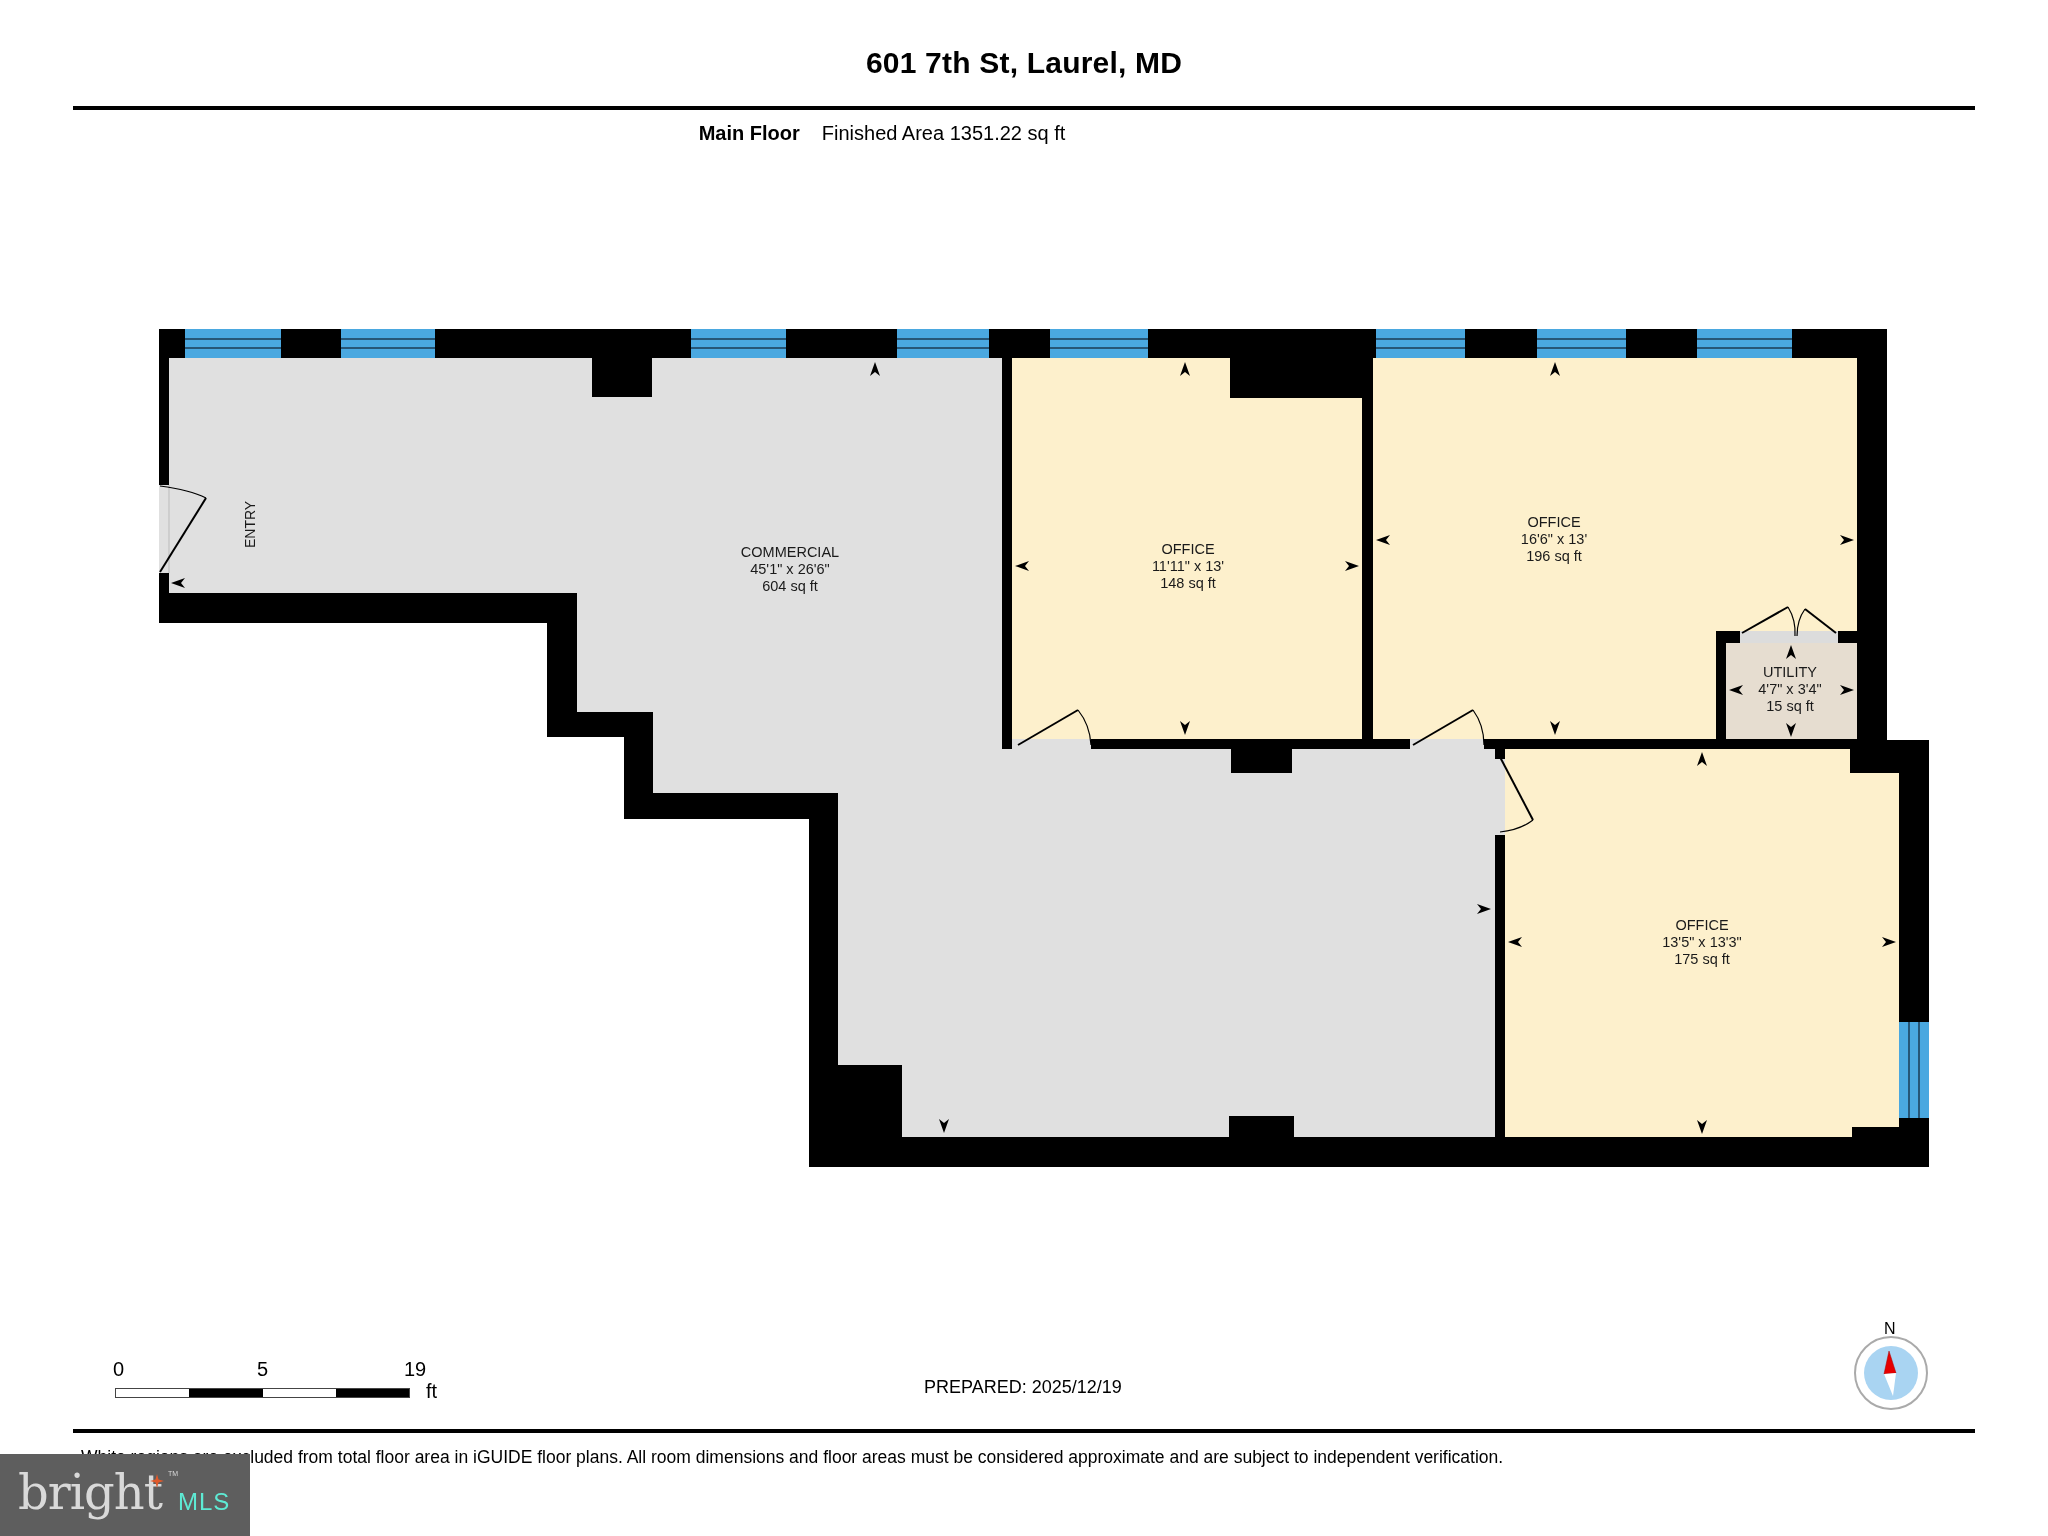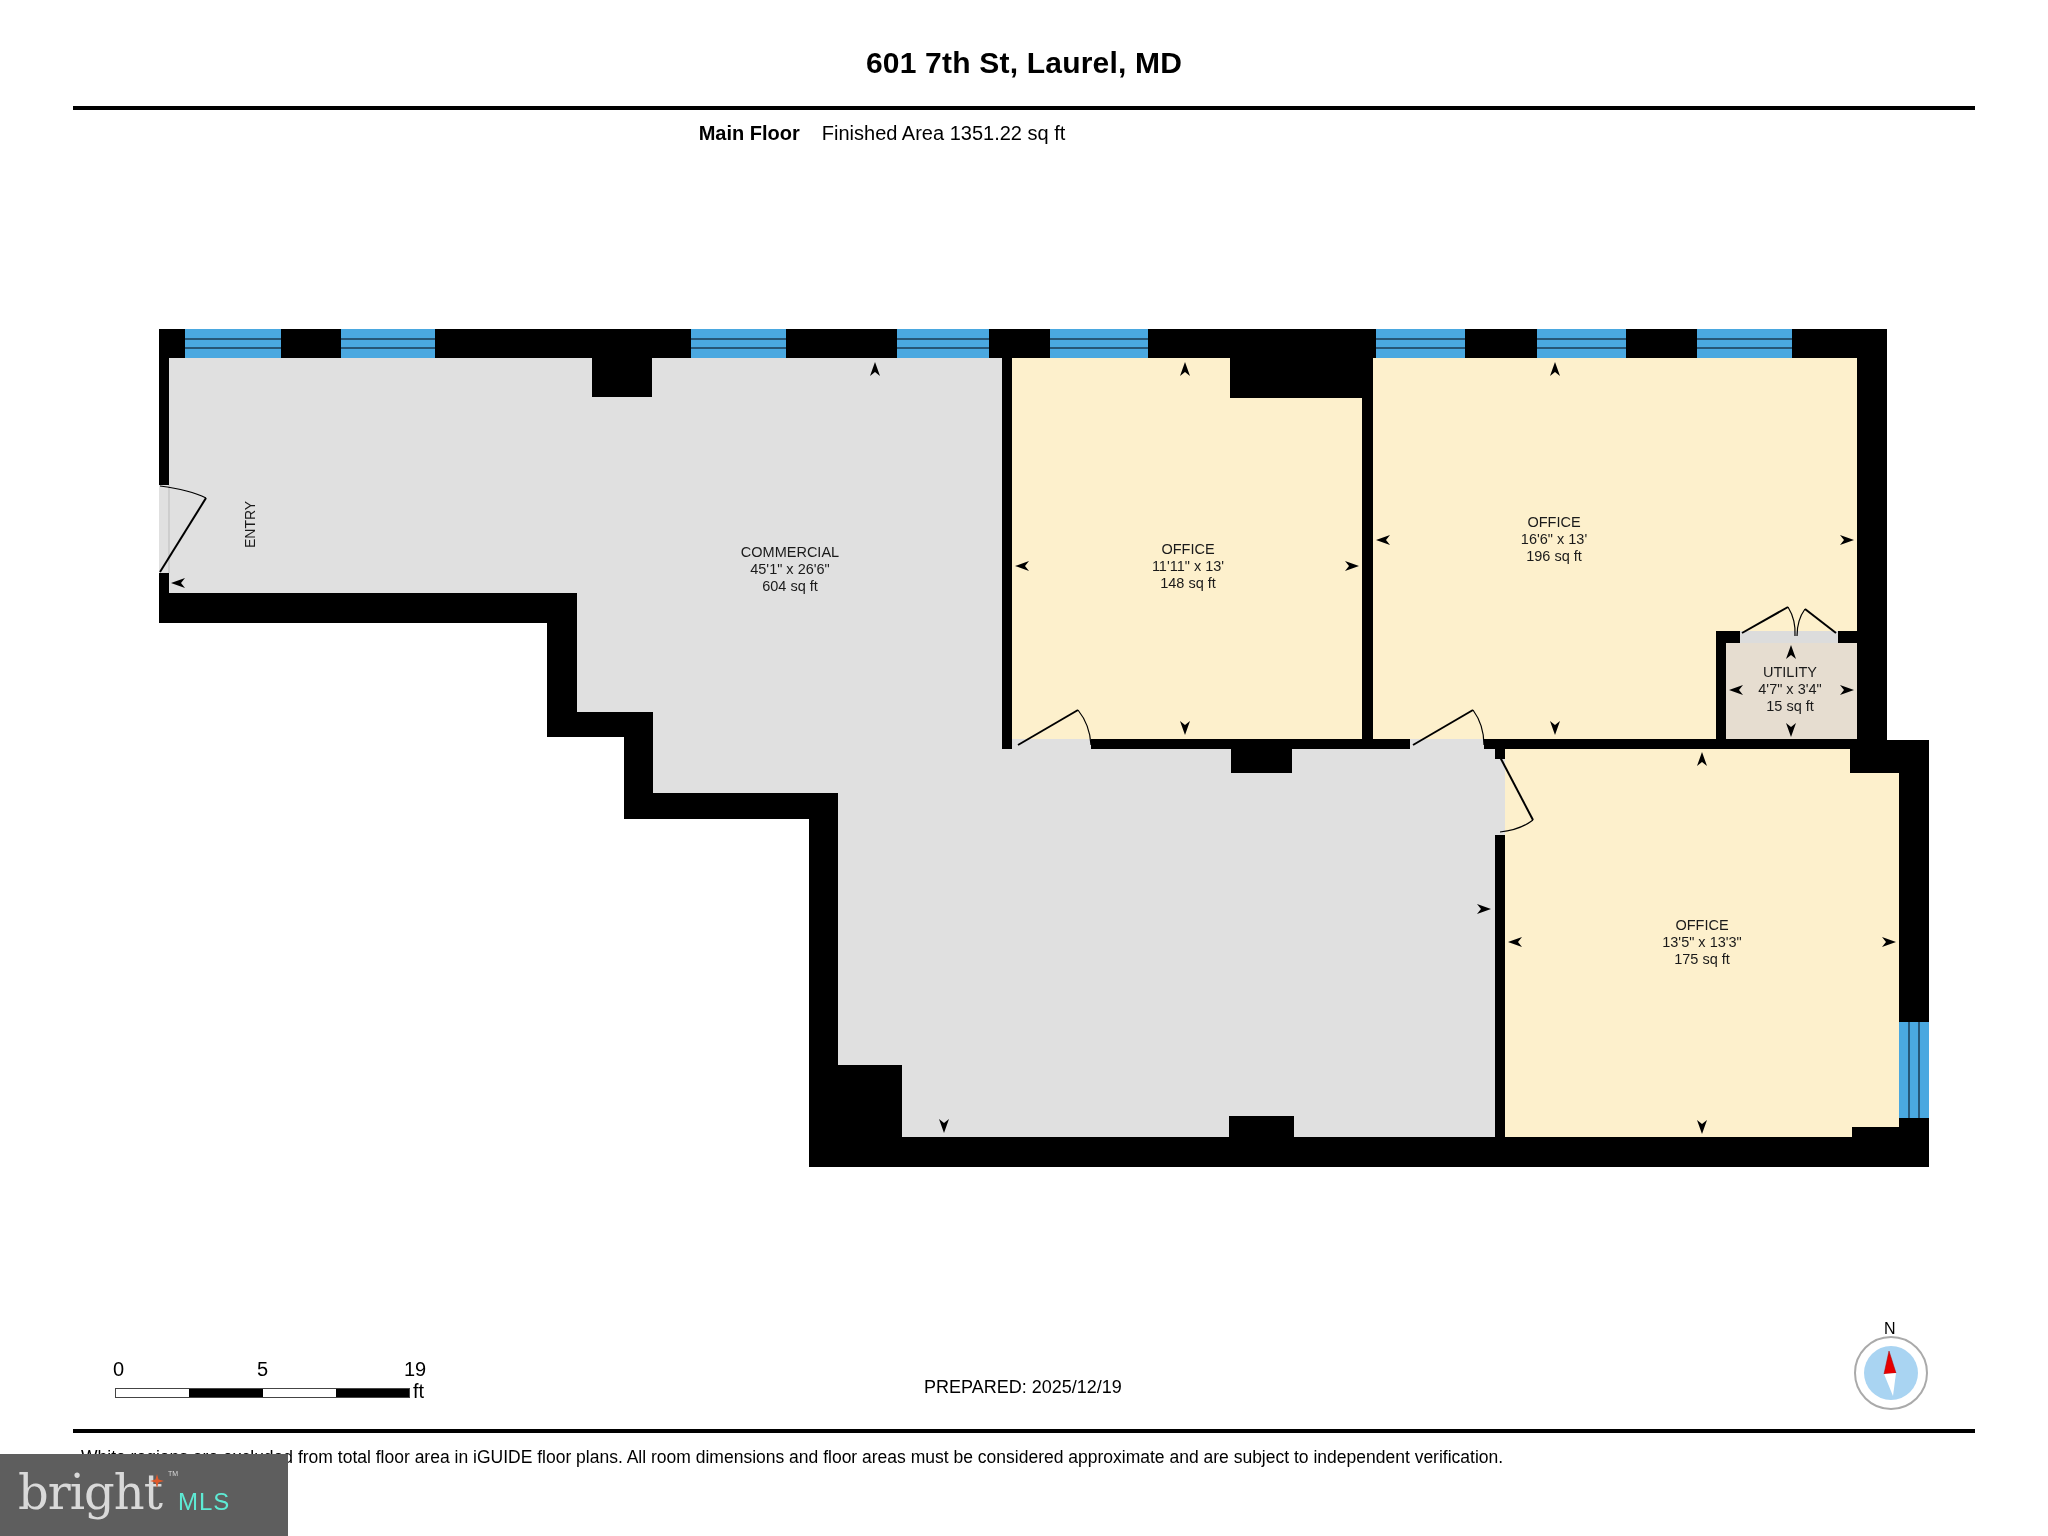--- a/index.html
+++ b/index.html
@@ -14,21 +14,21 @@
   .plan { left: 0; top: 0; }
   .room-label { font-family: "Liberation Sans", sans-serif; font-size: 14.5px; fill: #1a1a1a; text-anchor: middle; }
   .entry-label { font-size: 14px; fill: #1a1a1a; }
   .scale { left: 115px; top: 1388px; width: 295px; height: 10px; border: 1px solid #444; box-sizing: border-box; display: flex; }
   .scale .seg { flex: 1; height: 100%; }
   .scale .w { background: #fff; }
   .scale .b { background: #000; }
   .scale-lbl { font-size: 20px; top: 1358px; }
   .prepared { left: 924px; top: 1377px; font-size: 18px; }
   .disclaimer { left: 81px; top: 1447px; font-size: 17.5px; white-space: nowrap; }
-  .logo { left: 0; top: 1454px; width: 288px; height: 82px; background: #5e5e5e; }
+  .logo { left: 0; top: 1454px; width: 250px; height: 82px; background: #5e5e5e; }
   .logo .bright { position: absolute; left: 18px; top: 10px; font-family: "DejaVu Serif", serif; font-size: 48px; color: #d9d9d9; letter-spacing: -1px; }
   .logo .mls { position: absolute; left: 178px; top: 34px; font-size: 24px; color: #5eead4; letter-spacing: 1px; }
   .logo .tm { position: absolute; left: 168px; top: 16px; font-size: 7px; color: #d9d9d9; }
   .logo .star { position: absolute; left: 150px; top: 20px; width: 14px; height: 14px; }
   .compass { left: 1851px; top: 1318px; width: 80px; height: 100px; }
 </style>
 </head>
 <body>
 
 <div class="abs title">601 7th St, Laurel, MD</div>
@@ -180,21 +180,21 @@
 
 <div class="abs scale-lbl" style="left:113px">0</div>
 <div class="abs scale-lbl" style="left:257px">5</div>
 <div class="abs scale-lbl" style="left:404px">19</div>
 <div class="abs scale">
   <div class="seg w"></div>
     <div class="seg b"></div>
     <div class="seg w"></div>
     <div class="seg b"></div>
 </div>
-<div class="abs scale-lbl" style="left:413px; top:1380px">ft</div>
+<div class="abs scale-lbl" style="left:426px; top:1380px">ft</div>
 
 <div class="abs prepared">PREPARED: 2025/12/19</div>
 
 <svg class="abs compass" width="80" height="100" viewBox="0 0 80 100" xmlns="http://www.w3.org/2000/svg">
   <text x="33" y="16" font-family="Liberation Sans, sans-serif" font-size="16" fill="#000">N</text>
   <circle cx="40" cy="55" r="36" fill="#fff" stroke="#aaa" stroke-width="2"></circle>
   <circle cx="40" cy="55" r="27" fill="#a9d4f2"></circle>
   <polygon points="38,33 45,55 33,56" fill="#e60000" stroke="#a00" stroke-width="0.5"></polygon>
   <polygon points="33,56 45,55 42,78" fill="#fff"></polygon>
 </svg>

